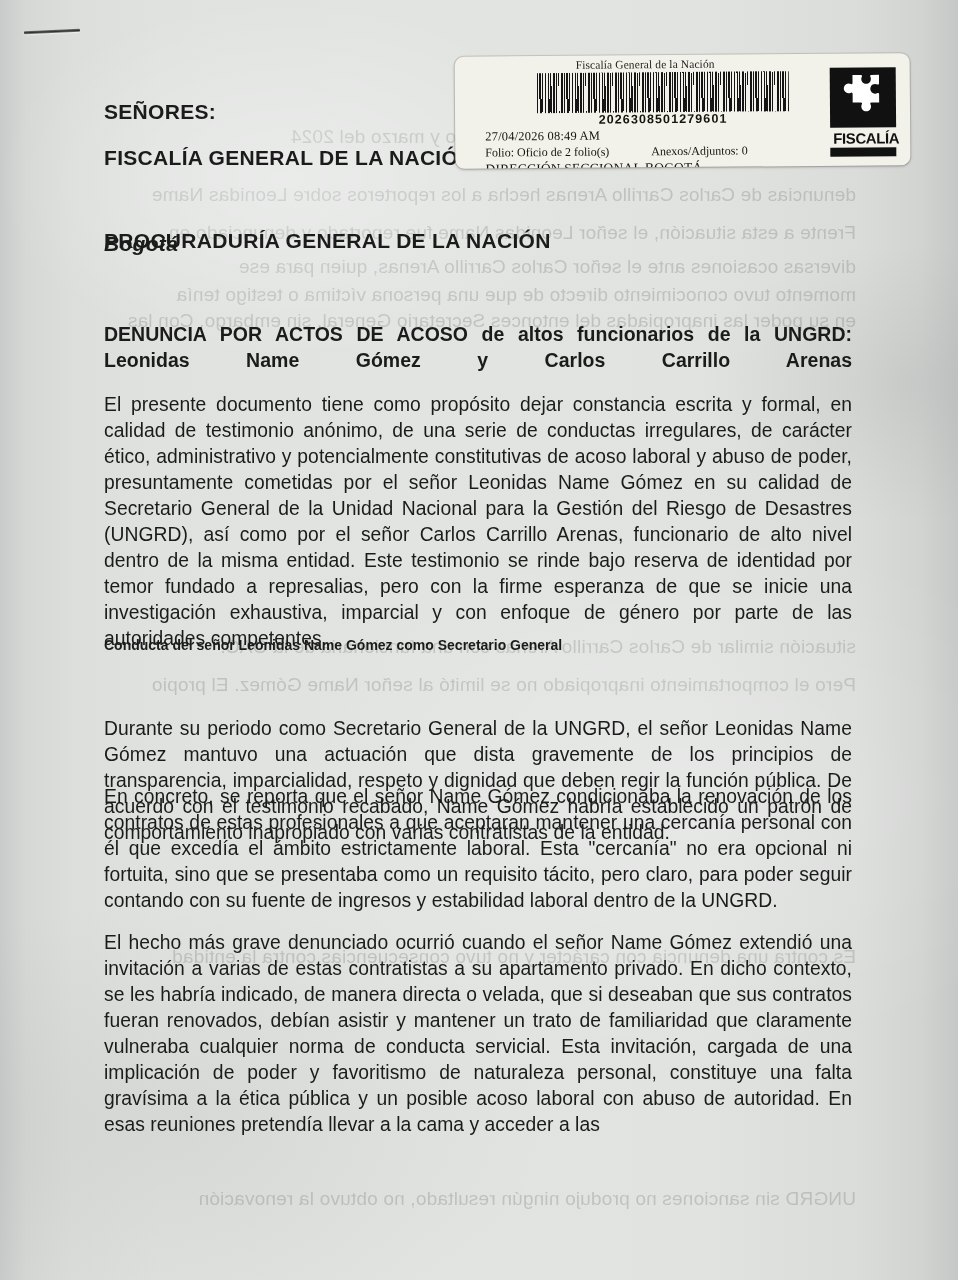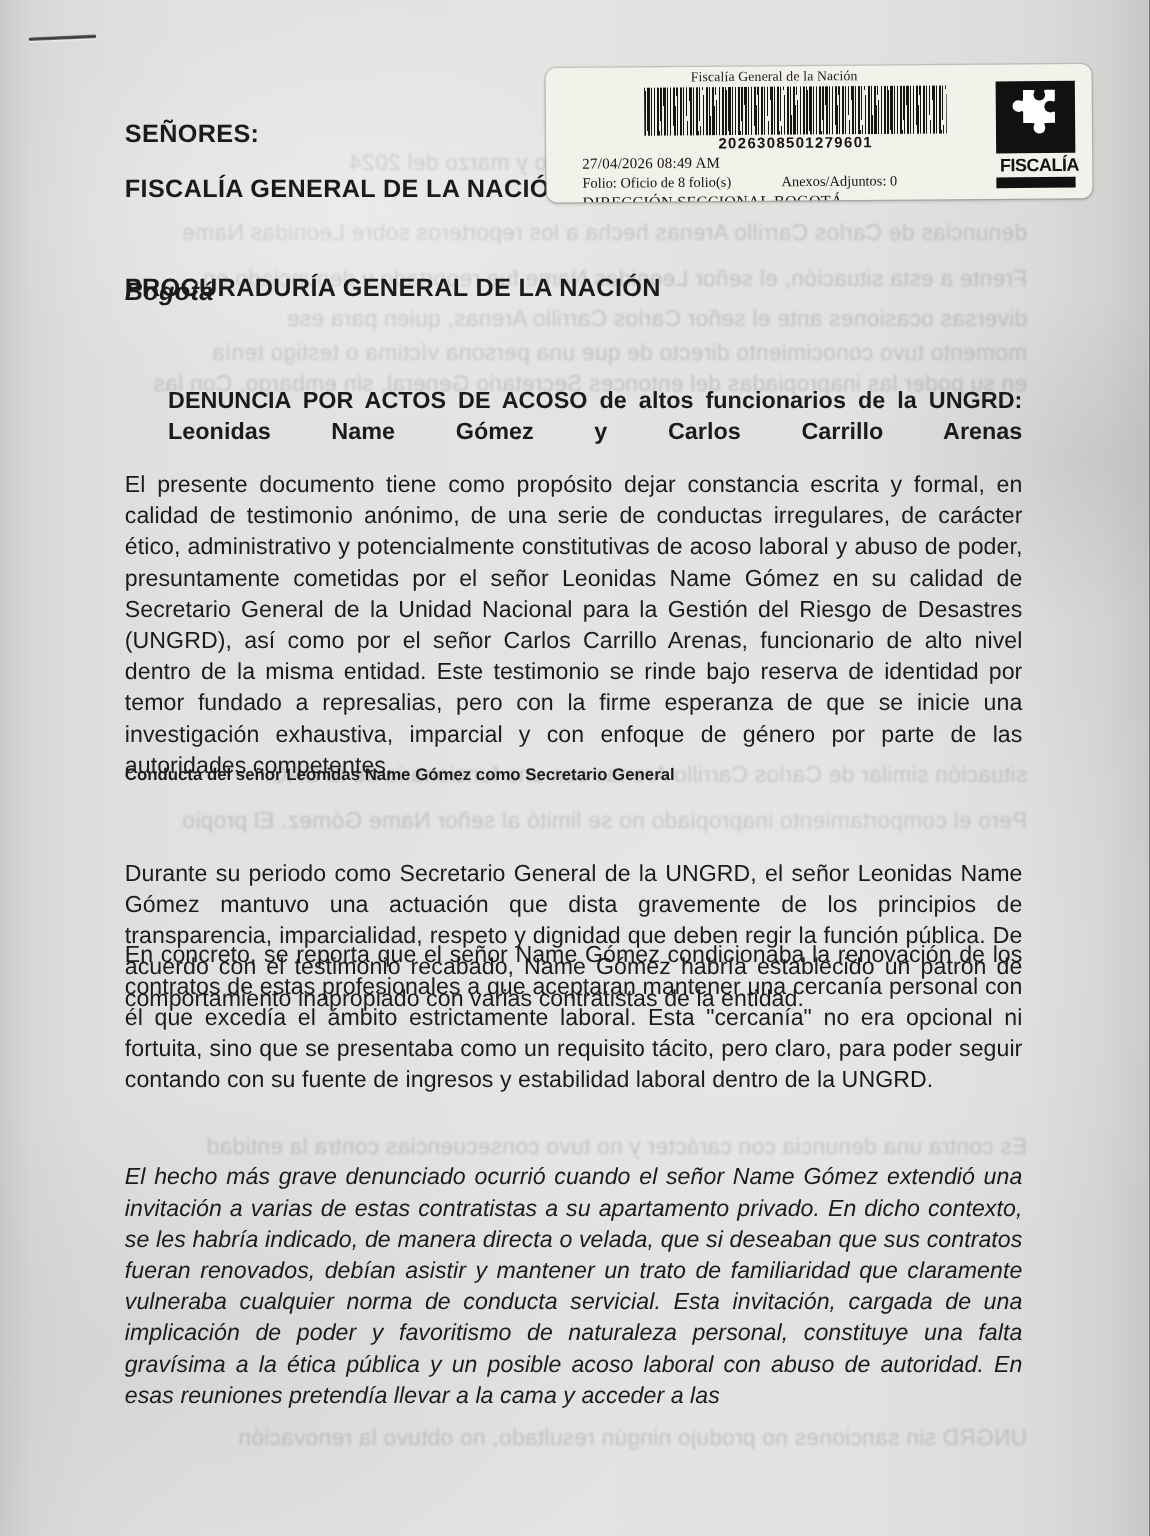--- a/index.html
+++ b/index.html
@@ -203,21 +203,20 @@
     left: 104px;
     width: 748px;
     font-weight: bold;
     font-size: 19.5px;
     line-height: 26px;
     text-align: justify;
   }
   .doc-title .tjust {
     display: block;
     text-align: justify;
-    margin-left: 36px;
   }
   .doc-title .tjust::after {
     content: "";
     display: inline-block;
     width: 100%;
   }
 
   .section-head {
     position: absolute;
     left: 104px;
@@ -236,21 +235,21 @@
     line-height: 26px;
     text-align: justify;
     text-justify: inter-word;
     letter-spacing: 0.05px;
   }
 
   .p1 { top: 392px; }
   .h1 { top: 633px; }
   .p2 { top: 716px; }
   .p3 { top: 784px; }
-  .p4 { top: 969px; font-style: italic; }
+  .p4 { top: 930px; }
 </style>
 </head>
 <body>
 
 <div class="page">
 
   <div class="staple"></div>
 
   <div class="bleed" style="top:118px;">para renovar sus contratos en el 2024 a febrero y marzo del 2024</div>
   <div class="bleed" style="top:176px;">denuncias de Carlos Carrillo Arenas hecha a los reporteros sobre Leonidas Name</div>
@@ -273,21 +272,21 @@
     </div>
 
     <div class="sticker">
       <div class="sticker-title">Fiscalía General de la Nación</div>
       <div class="barcode"></div>
       <div class="barcode-num">2026308501279601</div>
 
       <div class="stamp-meta">
         <div class="m1">27/04/2026 08:49 AM</div>
         <div class="m2">
-          <span>Folio: Oficio de 8 folio(s)</span><span class="anexos">Anexos/Adjuntos: 0</span>
+          <span>Folio: Oficio de 2 folio(s)</span><span class="anexos">Anexos/Adjuntos: 0</span>
         </div>
         <div class="m3">DIRECCIÓN SECCIONAL BOGOTÁ</div>
       </div>
 
       <div class="logo">
         <div class="logo-square">
           <svg width="66" height="60" viewBox="0 0 66 60" aria-hidden="true">
             <path fill="#fff" d="M29 6 h8 a1 1 0 0 1 .9 1.5 a4.6 4.6 0 0 0 3.9 6.9 a4.6 4.6 0 0 0 4-6.8 A1 1 0 0 1 46.6 6 H54 v8.2 a1 1 0 0 1-1.5.9 a4.6 4.6 0 1 0 0 8.1 a1 1 0 0 1 1.5.9 V32 h-7.4 a1 1 0 0 0-.9 1.5 a4.6 4.6 0 1 1-8 0 A1 1 0 0 0 36.8 32 H29 v-8.5 a1 1 0 0 0-1.5-.9 a4.6 4.6 0 1 1 0-8.1 a1 1 0 0 0 1.5-.9 Z" transform="translate(-8,1) scale(1.06)"></path>
           </svg>
         </div>

